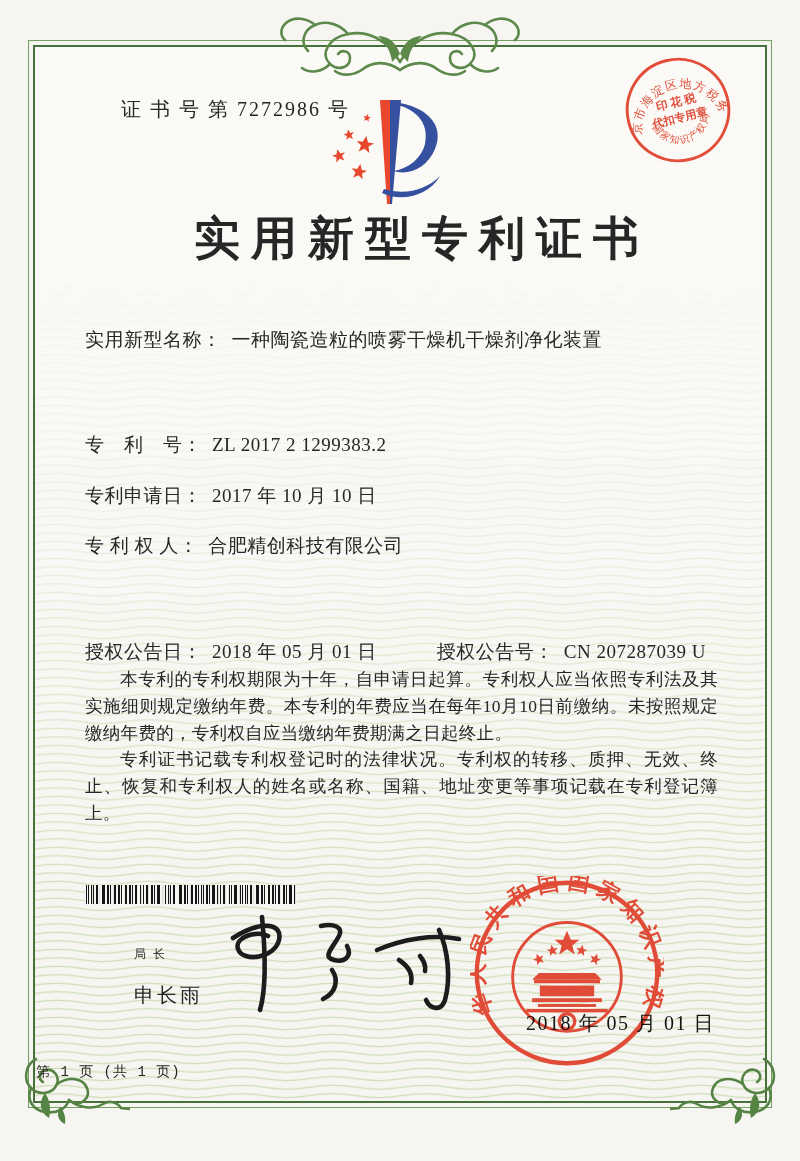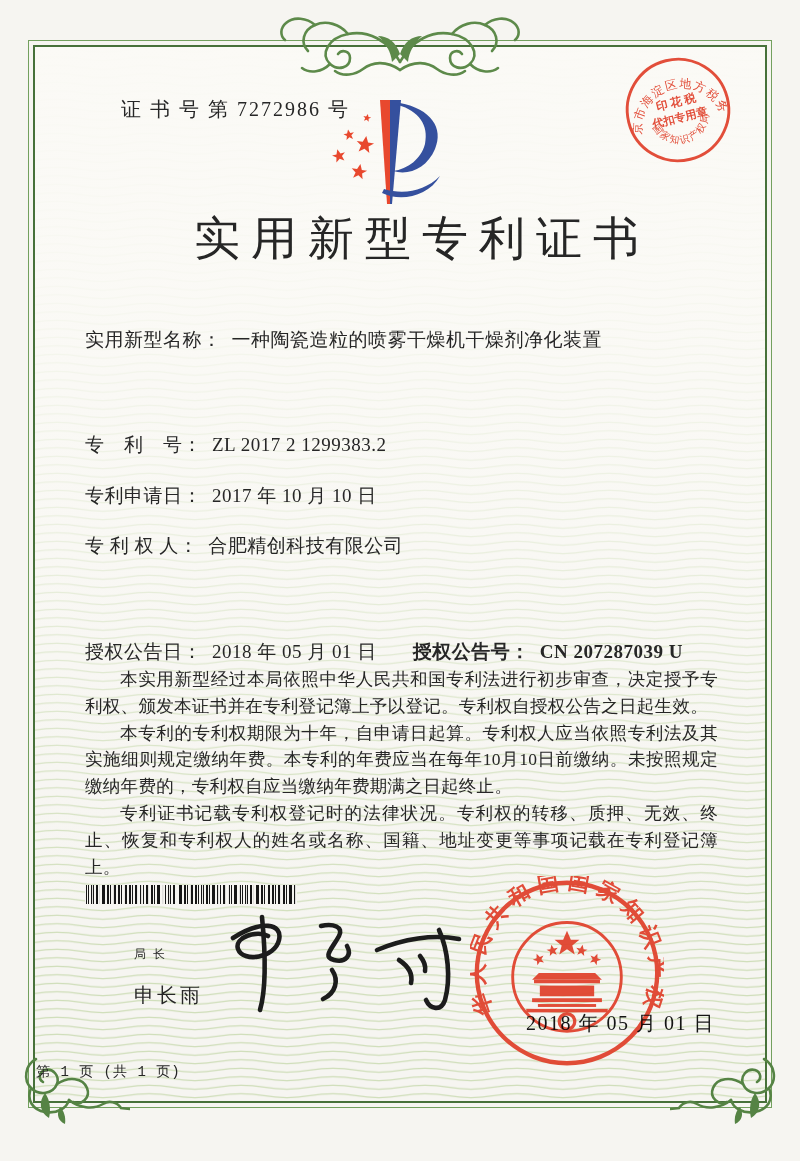--- a/index.html
+++ b/index.html
@@ -19,27 +19,27 @@
   .wave-fade{position:absolute;left:34px;top:46px;width:732px;height:1057px;z-index:2;
     background:linear-gradient(180deg, rgba(251,250,246,0.98) 0%, rgba(251,250,246,0.92) 22%,
       rgba(251,250,246,0.62) 46%, rgba(251,250,246,0.22) 68%, rgba(251,250,246,0) 86%);}
   .orn-top{position:absolute;left:50%;top:10px;transform:translateX(-50%);z-index:4;}
   .orn-corner{position:absolute;bottom:36px;z-index:4;}
   .orn-corner.left{left:20px;}
   .orn-corner.right{right:20px;transform:scaleX(-1);}
   .cert-no{position:absolute;left:85px;top:96px;font-size:20px;letter-spacing:2px;z-index:5;}
   .logo{position:absolute;left:328px;top:92px;z-index:5;}
   .tax-stamp{position:absolute;left:620px;top:52px;z-index:6;transform:rotate(-14deg);opacity:.92;}
-  .doc-title{position:absolute;left:0;right:0;top:208px;text-align:center;font-size:46px;font-weight:normal;
+  .doc-title{position:absolute;left:0;right:0;top:208px;text-align:center;font-size:46px;font-weight:bold;
     letter-spacing:11px;padding-left:8px;z-index:5;}
   .row{position:absolute;left:85px;right:60px;font-size:19px;letter-spacing:.5px;z-index:5;line-height:28px;}
   .row .lab{white-space:pre;}
   .row .val{margin-left:10px;text-align:right;}
   .addr-val{display:inline-block;vertical-align:top;max-width:480px;margin-left:10px;}
-  .grant2{display:inline-block;margin-left:36px;font-weight:bold;}
+  .grant2{display:inline-block;margin-left:60px;}
   .paras{position:absolute;left:85px;right:82px;top:666px;z-index:5;}
   .paras p{margin:0;font-size:17.5px;line-height:26.8px;text-indent:2em;text-align:justify;letter-spacing:.3px;}
   .barcode{position:absolute;left:85px;top:885px;width:212px;height:19px;z-index:5;
     background-image:
       repeating-linear-gradient(90deg, rgba(246,245,241,0.95) 0 1px, rgba(0,0,0,0) 1px 13px),
       repeating-linear-gradient(90deg, rgba(246,245,241,0.9) 0 1px, rgba(0,0,0,0) 1px 7px),
       repeating-linear-gradient(90deg,#161616 0 2px,#f6f5f1 2px 3px,#161616 3px 4px,#f6f5f1 4px 6px,#161616 6px 9px,#f6f5f1 9px 11px);}
   .signer-title{position:absolute;left:98px;top:946px;font-size:12px;letter-spacing:7px;z-index:5;}
   .signer-name{position:absolute;left:98px;top:982px;font-size:20px;letter-spacing:3px;z-index:5;}
   .signature{position:absolute;left:205px;top:910px;z-index:5;}
@@ -149,21 +149,20 @@
     <span class="lab">专利申请日：</span><span class="val">2017 年 10 月 10 日</span>
   </div>
   <div class="row" style="top:532px">
     <span class="lab">专 利 权 人：</span><span class="val">合肥精创科技有限公司</span>
   </div>
   <div class="row" style="top:638px">
     <span><span class="lab">授权公告日：</span><span class="val">2018 年 05 月 01 日</span></span><span class="grant2"><span class="lab">授权公告号：</span><span class="val">CN 207287039 U</span></span>
   </div>
 
   <div class="paras">
-    <p class="cn">本实用新型经过本局依照中华人民共和国专利法进行初步审查，决定授予专利权、颁发本证书并在专利登记簿上予以登记。专利权自授权公告之日起生效。</p>
     <p class="cn">本专利的专利权期限为十年，自申请日起算。专利权人应当依照专利法及其实施细则规定缴纳年费。本专利的年费应当在每年10月10日前缴纳。未按照规定缴纳年费的，专利权自应当缴纳年费期满之日起终止。</p>
     <p class="cn">专利证书记载专利权登记时的法律状况。专利权的转移、质押、无效、终止、恢复和专利权人的姓名或名称、国籍、地址变更等事项记载在专利登记簿上。</p>
   </div>
 
   <div class="barcode"></div>
 
   <div class="signer-title cn">局长</div>
   <div class="signer-name cn">申长雨</div>
 
   <svg class="signature" width="265" height="105" viewBox="0 0 265 105">

